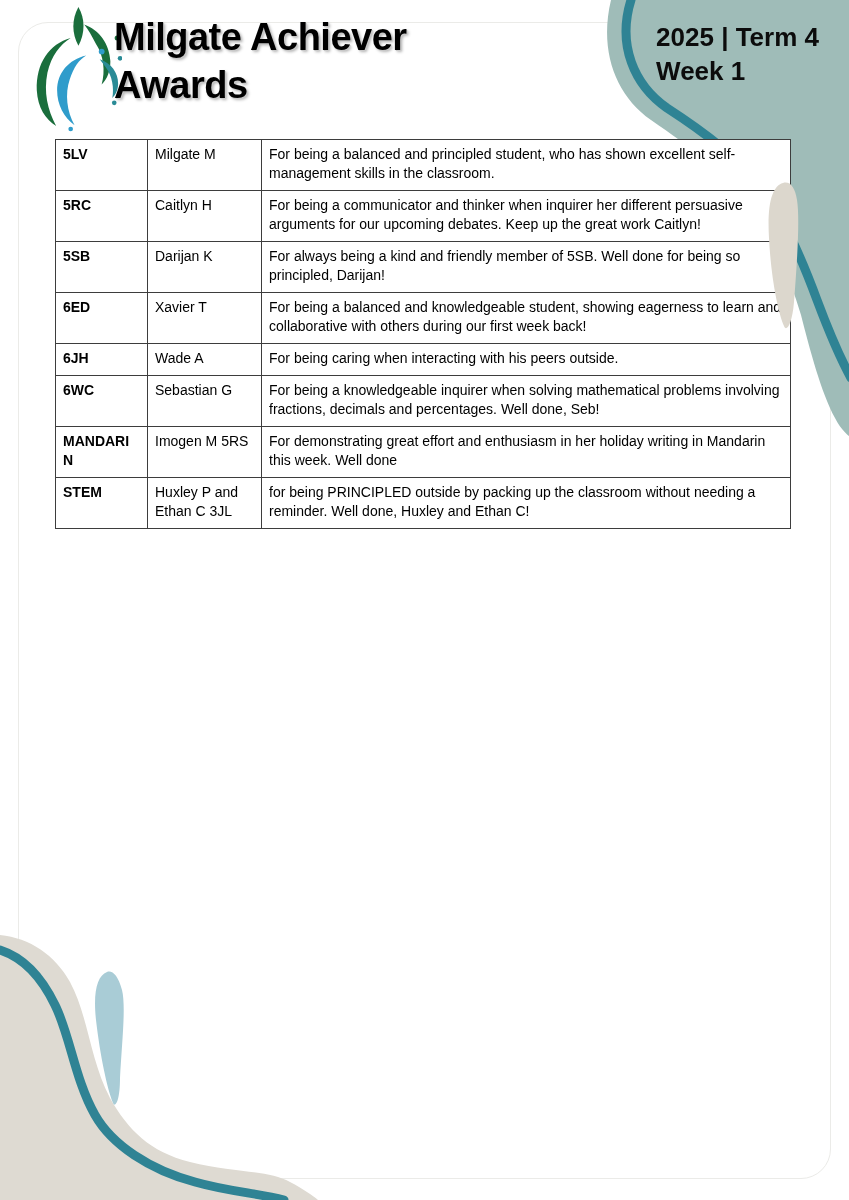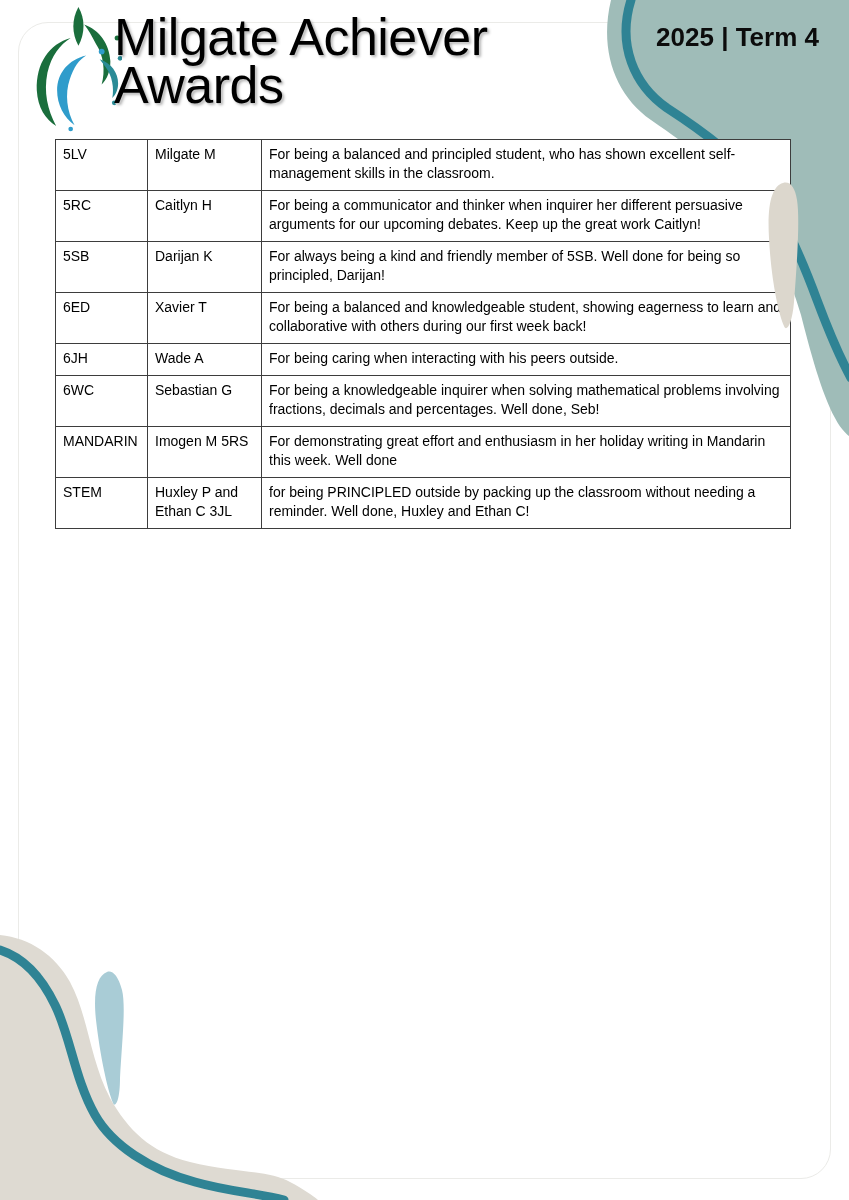--- a/index.html
+++ b/index.html
@@ -14,41 +14,41 @@
     border:1px solid #ebebe8;border-radius:30px;background:#ffffff;z-index:0;
   }
   .decor{position:absolute;z-index:1;pointer-events:none;}
   #decor-top-right{top:0;right:0;}
   #decor-bottom-left{bottom:0;left:0;}
   #decor-beige-drop{left:760px;top:180px;z-index:4;}
   .header{position:absolute;left:0;top:0;width:100%;z-index:3;}
   #logo{position:absolute;left:30px;top:4px;}
   .title{
     position:absolute;left:114px;top:13px;
-    font-size:52px;font-weight:normal;line-height:48px;letter-spacing:-0.5px;
+    font-size:38px;font-weight:bold;line-height:48px;letter-spacing:-0.5px;
     color:#000;
     text-shadow:1px 1px 0 #c9c9c9, 2px 2px 3px rgba(0,0,0,0.30);
     white-space:nowrap;
   }
   .term-block{
     position:absolute;right:30px;top:20px;text-align:left;
     font-size:26px;font-weight:bold;line-height:34px;color:#0c0c0c;
   }
   table.awards{
     position:absolute;left:55px;top:139px;width:735px;z-index:2;
     border-collapse:collapse;table-layout:fixed;background:#fff;
   }
   table.awards td{
     border:1.5px solid #3d3d3d;
     font-size:14px;line-height:19px;
     padding:5px 8px 7px 7px;
     vertical-align:top;background:#fff;
     word-wrap:break-word;
   }
-  td.code{font-weight:normal;}
+  td.code{font-weight:bold;}
   col.c1{width:92px;} col.c2{width:114px;} col.c3{width:529px;}
 </style>
 </head>
 <body>
 
 <div>
 
   <div class="page-edge"></div>
 
   <svg id="decor-top-right" class="decor" width="250" height="440" viewBox="0 0 250 440">
@@ -95,20 +95,21 @@
       </g>
     </svg>
 
     <div class="title">
       <span>Milgate Achiever</span><br>
       <span>Awards</span>
     </div>
 
     <div class="term-block">
       <div>2025 | Term 4</div>
+      <div>Week 1</div>
     </div>
   </div>
 
   <table class="awards">
     <colgroup>
         <col class="c1">
         <col class="c2">
         <col class="c3">
       </colgroup>
     <tbody>

